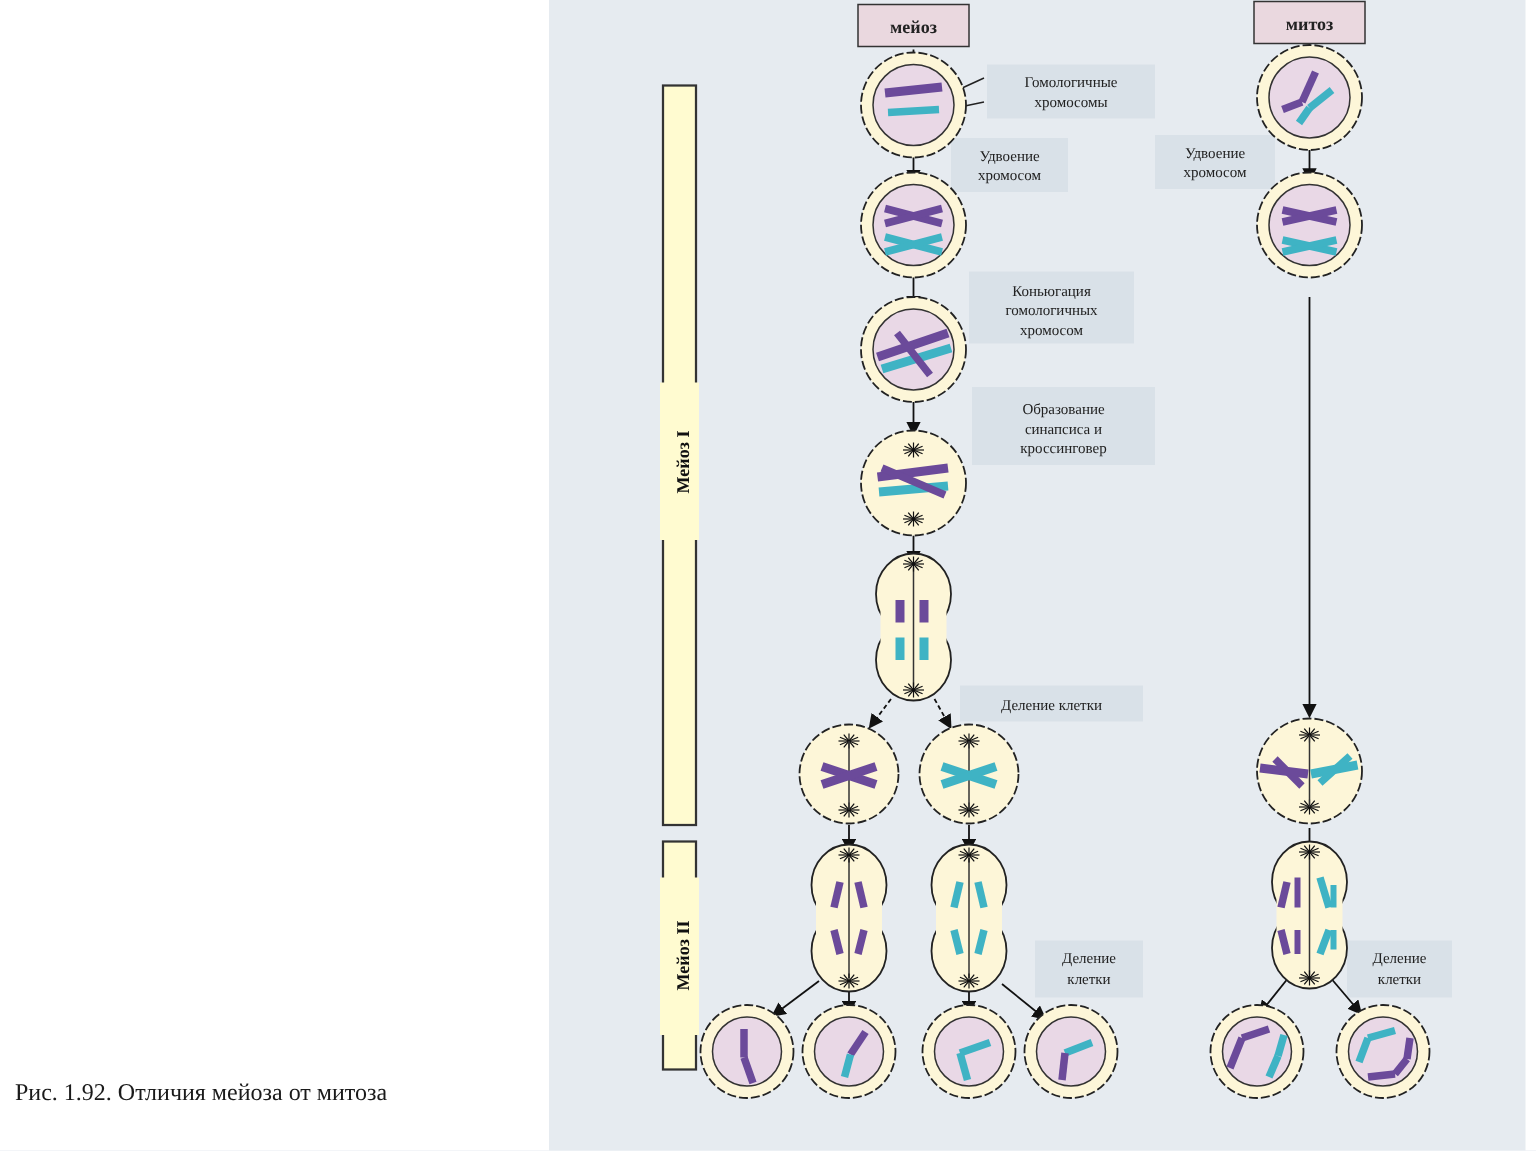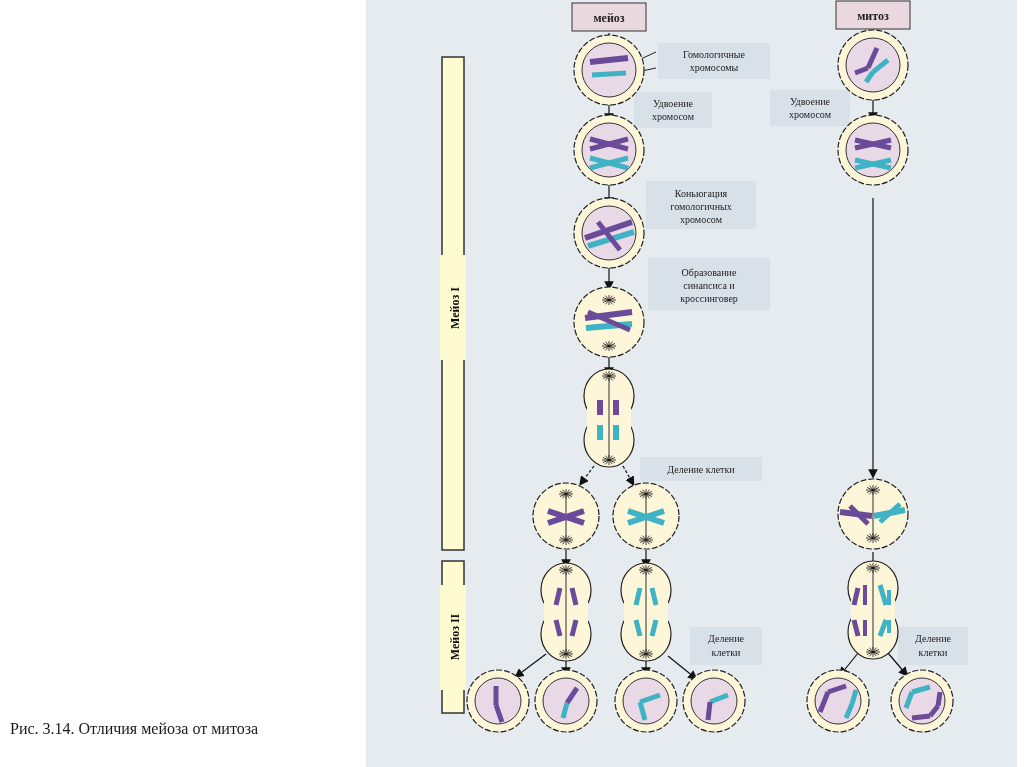--- a/index.html
+++ b/index.html
@@ -447,13 +447,13 @@
         <circle cx="922" cy="701" r="23" fill="#e9d8e6" stroke="#333" stroke-width="1"></circle>
         <line x1="906" y1="708" x2="912" y2="692" stroke="#3fb3c4" stroke-width="5" stroke-linecap="butt"></line>
         <line x1="912" y1="692" x2="930" y2="687" stroke="#3fb3c4" stroke-width="5" stroke-linecap="butt"></line>
         <line x1="930" y1="716" x2="938" y2="706" stroke="#6b4a9a" stroke-width="5" stroke-linecap="butt"></line>
         <line x1="938" y1="706" x2="940" y2="692" stroke="#6b4a9a" stroke-width="5" stroke-linecap="butt"></line>
         <line x1="912" y1="718" x2="930" y2="716" stroke="#6b4a9a" stroke-width="5" stroke-linecap="butt"></line>
       </g>
     </g>
 </svg>
 
-<div id="caption">Рис. 3.14. Отличия мейоза от митоза</div>
+<div id="caption">Рис. 1.92. Отличия мейоза от митоза</div>
 
 </body></html>

